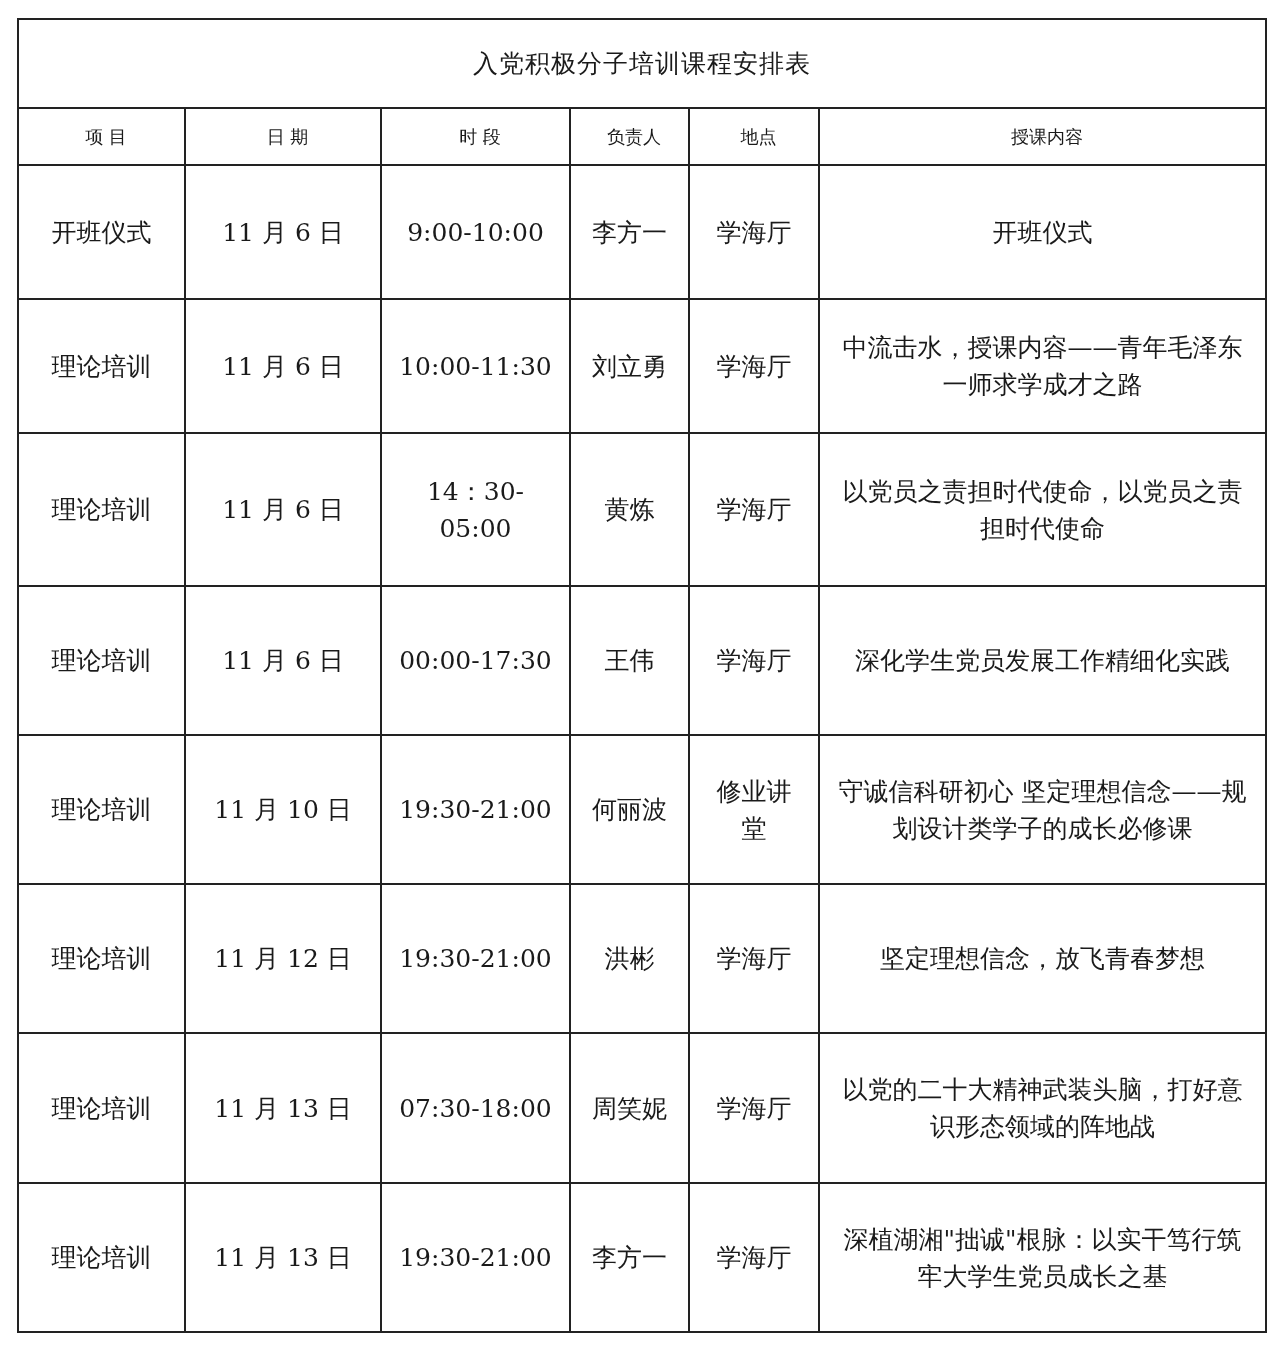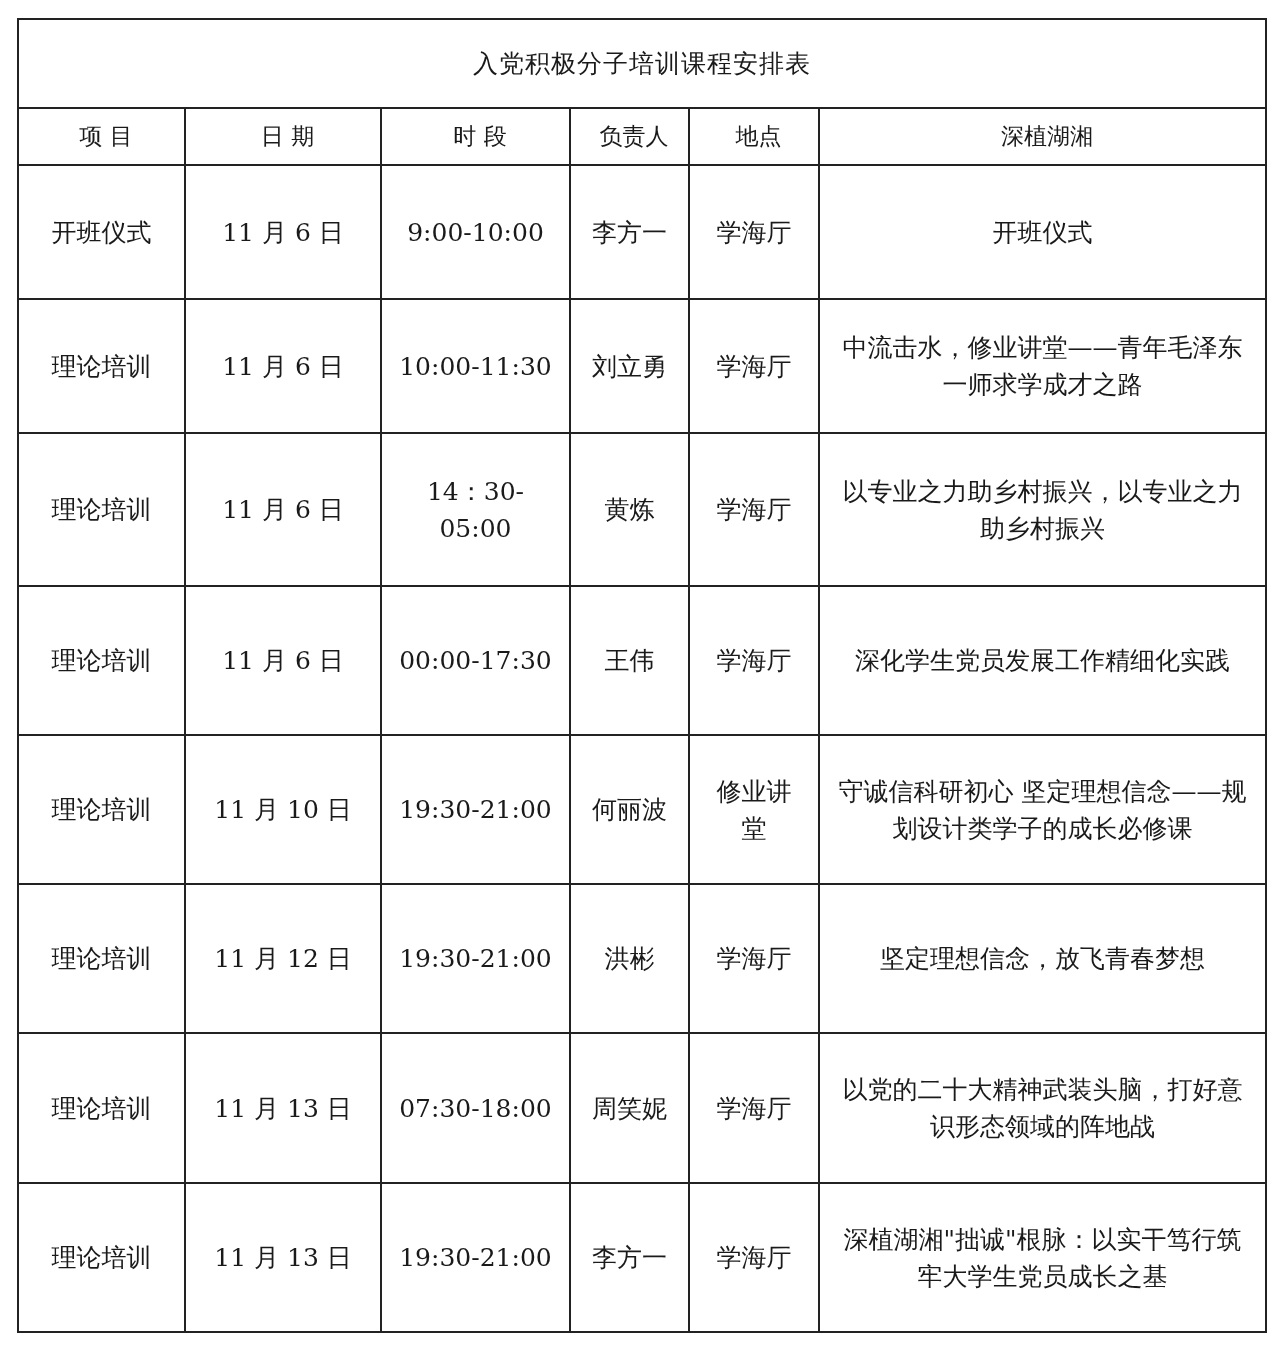--- a/index.html
+++ b/index.html
@@ -32,21 +32,21 @@
       font-size: 25px;
       line-height: 37px;
     }
     .title-cell {
       height: 87px;
       font-size: 24px;
       letter-spacing: 1px;
     }
     .head-row th {
       height: 55px;
-      font-size: 23px;
+      font-size: 18px;
       padding-left: 21px;
     }
     .c-content { padding: 0 14px; }
   </style>
 </head>
 <body>
 
 <table class="sheet">
   <colgroup>
     <col style="width:167px">
@@ -59,45 +59,45 @@
   <tbody id="tbody">
     <tr>
       <td colspan="6" class="title-cell">入党积极分子培训课程安排表</td>
     </tr>
     <tr class="head-row">
       <th>项 目</th>
       <th>日 期</th>
       <th>时 段</th>
       <th>负责人</th>
       <th>地点</th>
-      <th>深植湖湘</th>
+      <th>授课内容</th>
     </tr>
   <tr style="height: 134px;">
     <td>开班仪式</td>
     <td>11 月 6 日</td>
     <td>9:00-10:00</td>
     <td>李方一</td>
     <td>学海厅</td>
     <td class="c-content">开班仪式</td>
   </tr>
       <tr style="height: 134px;">
     <td>理论培训</td>
     <td>11 月 6 日</td>
     <td>10:00-11:30</td>
     <td>刘立勇</td>
     <td>学海厅</td>
-    <td class="c-content">中流击水，修业讲堂——青年毛泽东一师求学成才之路</td>
+    <td class="c-content">中流击水，授课内容——青年毛泽东一师求学成才之路</td>
   </tr>
       <tr style="height: 153px;">
     <td>理论培训</td>
     <td>11 月 6 日</td>
     <td>14：30-05:00</td>
     <td>黄炼</td>
     <td>学海厅</td>
-    <td class="c-content">以专业之力助乡村振兴，以专业之力助乡村振兴</td>
+    <td class="c-content">以党员之责担时代使命，以党员之责担时代使命</td>
   </tr>
       <tr style="height: 149px;">
     <td>理论培训</td>
     <td>11 月 6 日</td>
     <td>00:00-17:30</td>
     <td>王伟</td>
     <td>学海厅</td>
     <td class="c-content">深化学生党员发展工作精细化实践</td>
   </tr>
       <tr style="height: 149px;">

